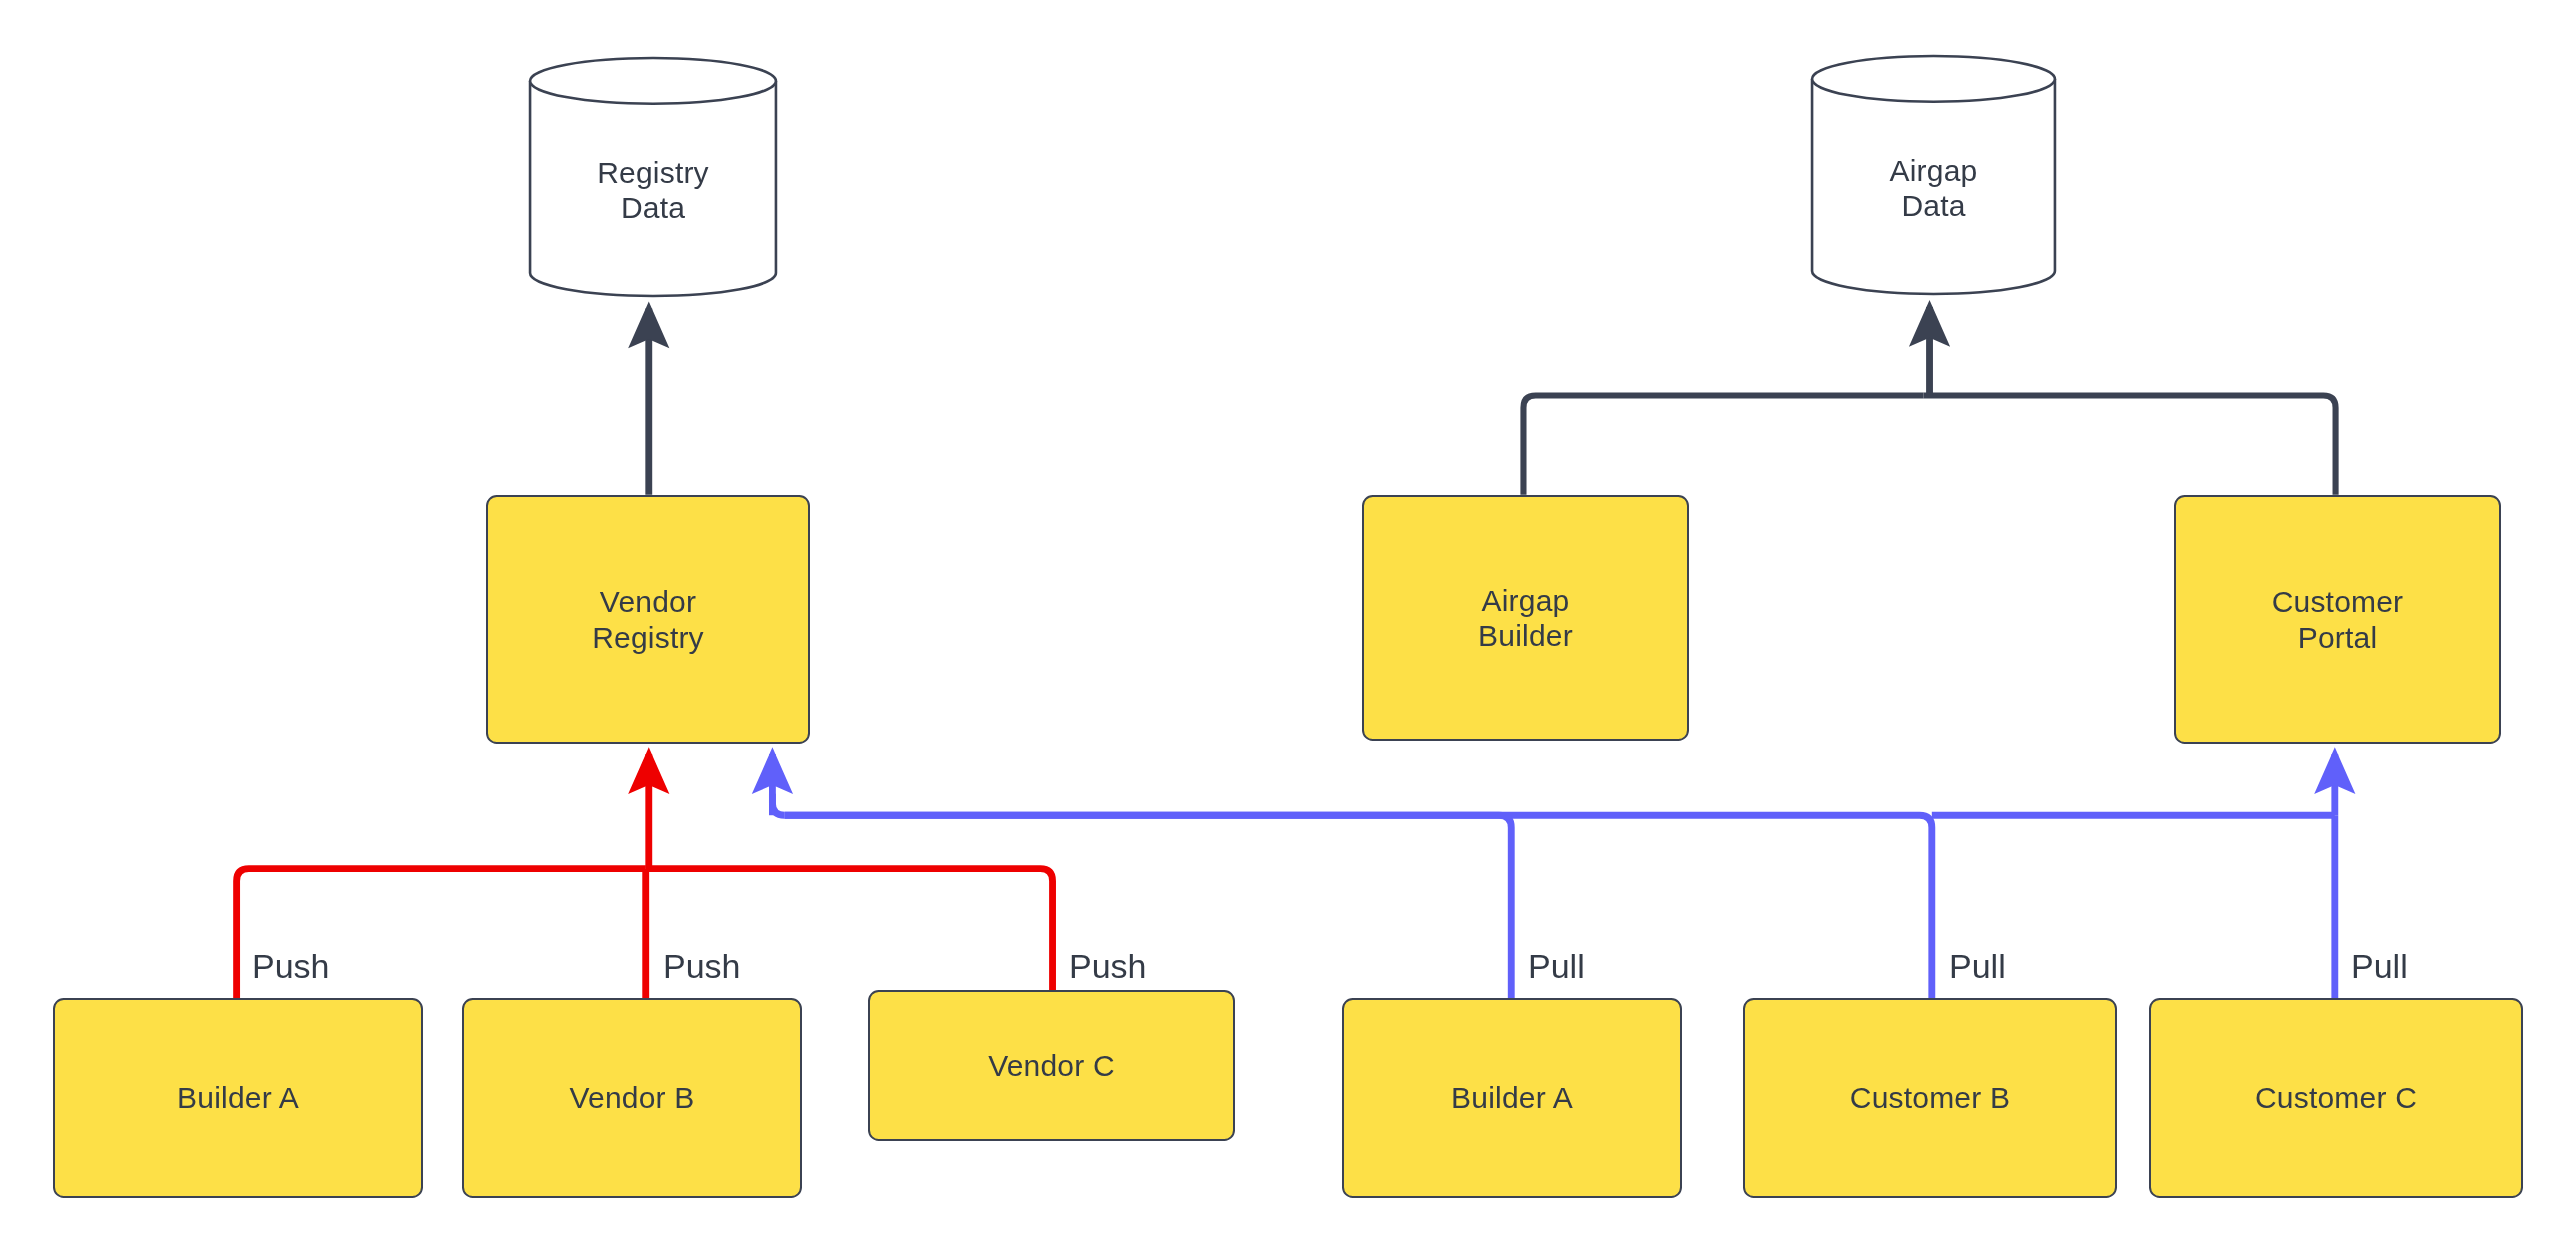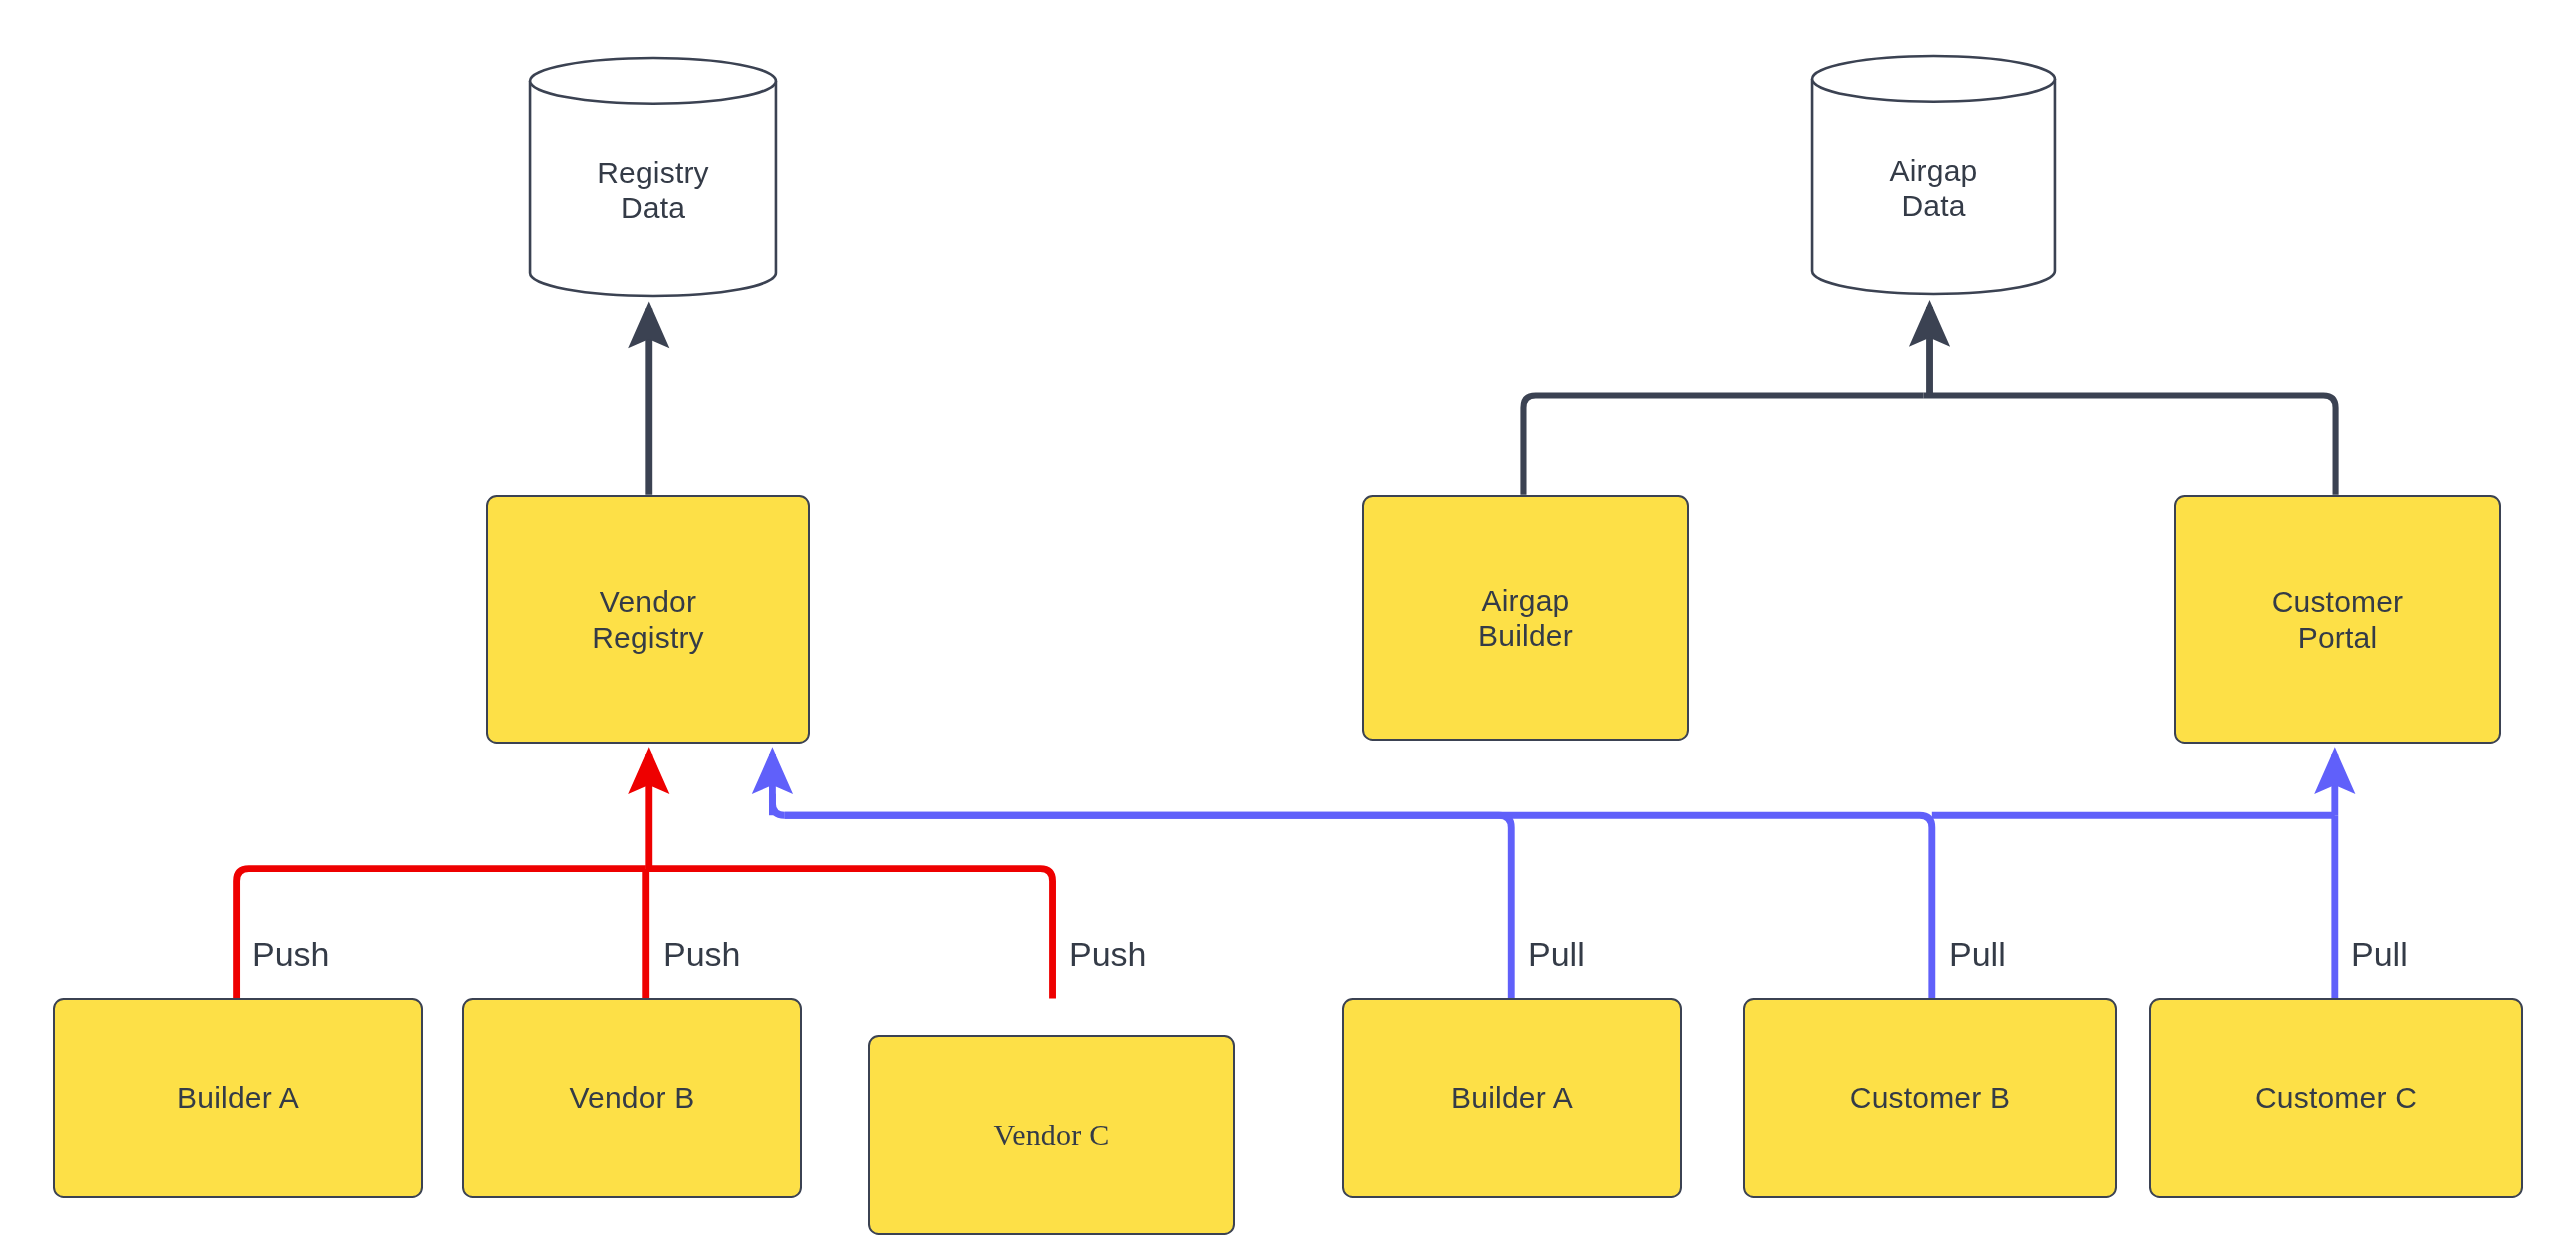--- a/index.html
+++ b/index.html
@@ -61,20 +61,21 @@
     width: 100%;
     height: 100%;
     z-index: 1;
   }
   .edge-label {
     position: absolute;
     color: #343b47;
     font-size: 34px;
     line-height: 1;
     white-space: nowrap;
+    margin-top: 12px;
   }
 </style>
 </head>
 <body>
 
 <div id="canvas">
 
   <svg id="wires" viewBox="0 0 3375 1648" xmlns="http://www.w3.org/2000/svg">
     <defs>
       <marker id="arrow-dark" markerWidth="10" markerHeight="10" refX="6.2" refY="3.6" orient="auto" markerUnits="strokeWidth">
@@ -153,21 +154,21 @@
   </div>
 
   <div class="node box" style="left:53px; top:998px; width:370px; height:200px;">
     <span>Builder A</span>
   </div>
 
   <div class="node box" style="left:462px; top:998px; width:340px; height:200px;">
     <span>Vendor B</span>
   </div>
 
-  <div class="node box" style="left:868px; top:1035px; width:367px; height:200px;font-family:Liberation Serif, serif;">
+  <div class="node box" style="left:868px; top:990px; width:367px; height:151px;">
     <span>Vendor C</span>
   </div>
 
   <div class="node box" style="left:1342px; top:998px; width:340px; height:200px;">
     <span>Builder A</span>
   </div>
 
   <div class="node box" style="left:1743px; top:998px; width:374px; height:200px;text-align:right;">
     <span>Customer B</span>
   </div>

